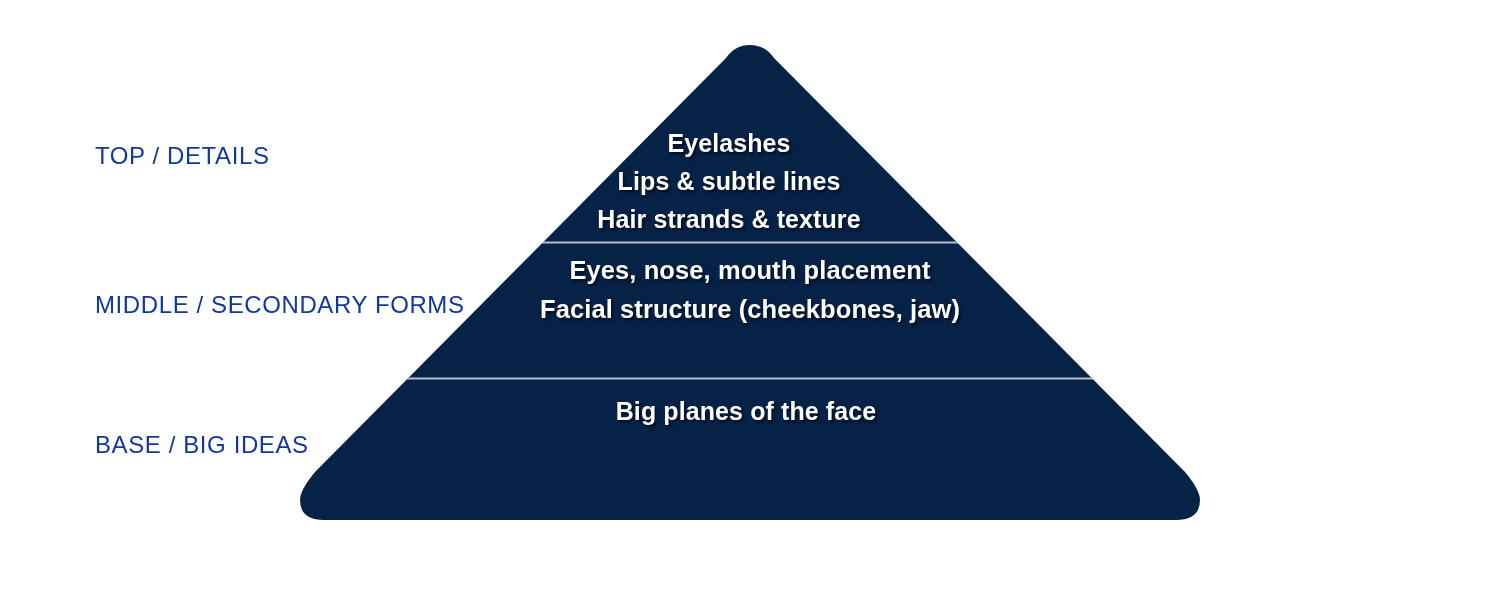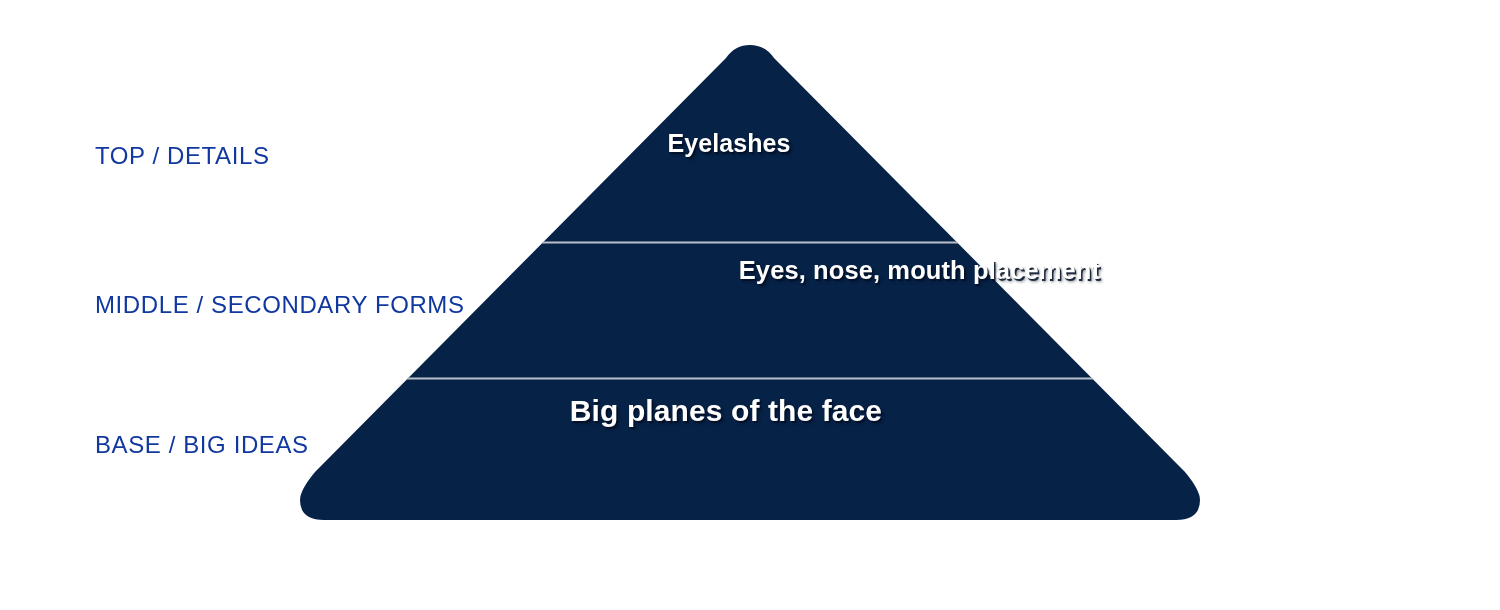--- a/index.html
+++ b/index.html
@@ -52,25 +52,24 @@
   #tier-top {
     left:429px; top:116px; width:600px;
     font-size:25px;
     line-height:38px;
     margin-top:8px;
   }
   #tier-middle {
     left:400px; top:251px; width:700px;
     font-size:25.5px;
     line-height:38.5px;
-    text-align:right;
   }
   #tier-base {
-    left:376px; top:392px; width:700px;
-    font-size:30px;
+    left:396px; top:392px; width:700px;
+    font-size:25px;
     line-height:38px;
   }
 </style>
 </head>
 <body>
 
 <div id="stage">
 
   <svg id="pyramid-svg" viewBox="0 0 1500 610">
     <defs>
@@ -106,23 +105,26 @@
   </svg>
 
   <div class="side-label" id="label-top">TOP / DETAILS</div>
 
   <div class="side-label" id="label-base">BASE / BIG IDEAS</div>
 
   <div class="side-label" id="label-middle">MIDDLE / SECONDARY FORMS</div>
 
   <div class="tier" id="tier-top">
     <span class="line">Eyelashes</span>
+    <span class="line">Lips &amp; subtle lines</span>
+    <span class="line">Hair strands &amp; texture</span>
   </div>
 
   <div class="tier" id="tier-middle">
     <span class="line">Eyes, nose, mouth placement</span>
+    <span class="line">Facial structure (cheekbones, jaw)</span>
   </div>
 
   <div class="tier" id="tier-base">
     <span class="line">Big planes of the face</span>
   </div>
 
 </div>
 
 </body></html>

